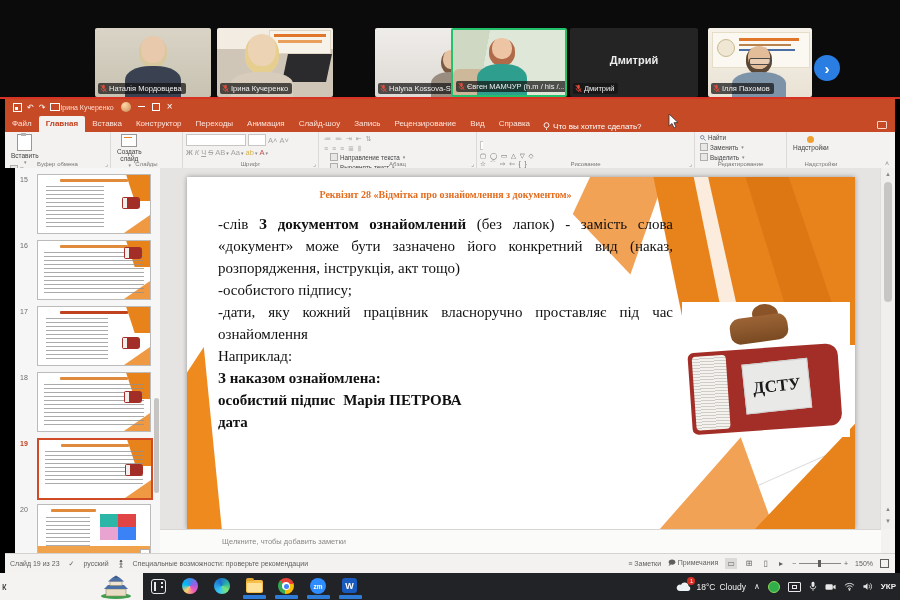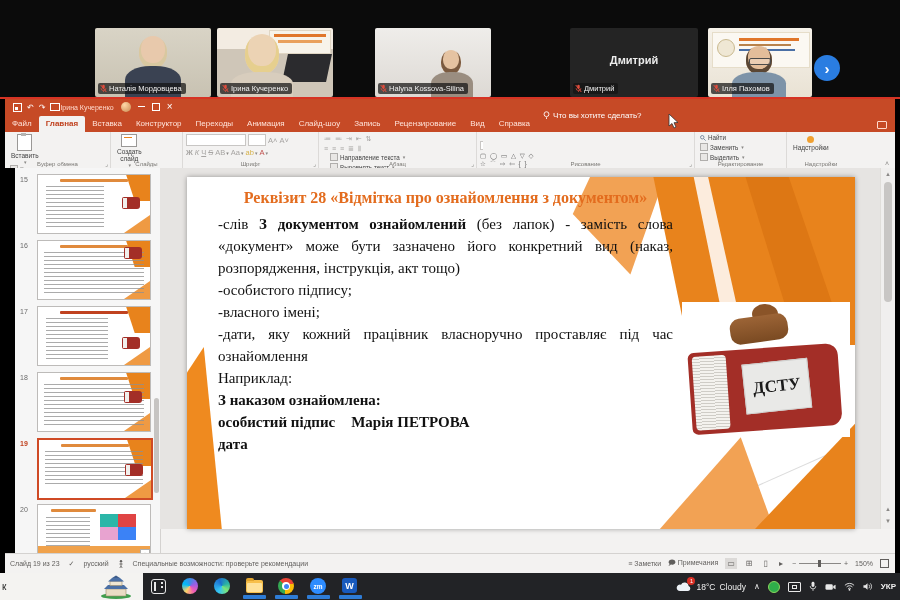--- a/index.html
+++ b/index.html
@@ -29,21 +29,21 @@
   .tb-right{display:flex;align-items:center;gap:7px;margin-right:6px;}
   .tb-user{font-size:7px;color:#ffd9cc;}
   .avatar{width:10px;height:10px;border-radius:50%;background:radial-gradient(circle at 35% 30%,#ffd9a8,#c98850);}
   .wc{display:inline-block;}
   .wc-min{width:7px;height:1px;background:#fff;margin-bottom:2px;}
   .wc-res{width:6px;height:6px;border:1px solid #fff;}
   .wc-close{color:#fff;font-size:10px;line-height:1;}
   .tabrow{position:absolute;left:0;top:16px;width:100%;height:17px;background:#c64a26;display:flex;align-items:flex-end;}
   .tab{color:#ffe3da;font-size:8px;padding:3px 7px 4px;white-space:nowrap;}
   .tab.active{background:#f3f2f1;color:#c0421f;border-radius:2px 2px 0 0;font-weight:bold;}
-  .tellme{display:flex;align-items:center;gap:3px;color:#fff;font-size:8px;padding:0 6px 12px;}
+  .tellme{display:flex;align-items:center;gap:3px;color:#fff;font-size:8px;padding:0 6px 1px;}
   .fb-ico{margin-left:auto;margin-right:8px;margin-bottom:3px;width:8px;height:6px;border:1px solid #ffd9cc;border-radius:1px;}
   
   .ribbon{position:absolute;left:0;top:33px;width:100%;height:36px;background:#f3f2f1;border-bottom:1px solid #d8d6d4;display:flex;}
   .rgroup{position:relative;height:100%;border-right:1px solid #dcdad8;box-sizing:border-box;padding:2px 3px 9px;}
   .rg-label{position:absolute;left:0;right:0;bottom:1px;text-align:center;font-size:6px;color:#7a7874;white-space:nowrap;}
   .bigbtn{display:inline-flex;flex-direction:column;align-items:center;font-size:6.5px;color:#444;padding:0 3px;vertical-align:top;}
   .minicol{display:inline-flex;flex-direction:column;justify-content:flex-start;gap:2px;vertical-align:top;margin-left:2px;}
   .minibtn{display:flex;align-items:center;gap:2px;font-size:6.3px;color:#9c9a98;white-space:nowrap;}
   .minibtn.en{color:#444;}
   .mi{display:inline-block;width:6px;height:6px;border:1px solid #b0aeac;background:#e9e7e5;flex:none;}
@@ -79,26 +79,26 @@
   .pane-scroll{position:absolute;right:1px;top:230px;width:5px;height:95px;background:#c6c4c2;border-radius:3px;}
   .editor{position:absolute;left:155px;top:69px;width:721px;height:361px;background:#e6e4e2;}
   .vscroll{position:absolute;right:0;top:69px;width:14px;height:361px;background:#f0efee;border-left:1px solid #e0deda;}
   .vs-btn{width:14px;height:12px;font-size:6px;color:#8a8886;text-align:center;line-height:12px;}
   .vs-thumb{position:absolute;left:3px;top:14px;width:8px;height:120px;background:#c8c6c4;border-radius:4px;}
   .vs-nav{position:absolute;left:0;bottom:2px;width:14px;}
   
   .canvas{position:absolute;left:27px;top:9px;width:668px;height:352px;background:#fff;box-shadow:0 0 5px rgba(0,0,0,.35);overflow:hidden;}
   .deco{position:absolute;}
   .sl-title{position:absolute;left:31px;top:12px;width:455px;text-align:center;
-            font-family:"Liberation Serif",serif;font-weight:bold;font-size:16px;color:#e36c1e;}
+            font-family:"Liberation Serif",serif;font-weight:bold;font-size:10px;color:#e36c1e;}
   .sl-body{position:absolute;left:31px;top:36px;width:455px;font-family:"Liberation Serif",serif;
            font-size:15px;line-height:22px;color:#111;text-align:justify;}
   .sl-body p{margin:0;}
   .sig{margin-left:168px;font-weight:bold;text-align:left;}
-  .sig .nm{display:inline-block;margin-left:16px;}
+  .sig .nm{display:inline-block;margin-left:8px;}
   .photo{position:absolute;left:495px;top:125px;width:168px;height:135px;background:#fff;}
   .book{position:absolute;left:8px;top:46px;width:150px;height:82px;background:#a32e27;border-radius:6px 12px 12px 6px;transform:rotate(-4deg);}
   .book::before{content:"";position:absolute;left:4px;top:4px;bottom:4px;width:34px;border-radius:4px;
         background:repeating-linear-gradient(to bottom,#f4f2ee 0 2px,#cfccc6 2px 3px);}
   .booklabel{position:absolute;left:54px;top:14px;width:64px;height:48px;background:#e9e9e7;border:1px solid #cfcfcd;
         display:flex;align-items:center;justify-content:center;transform:rotate(-2deg);
         font-family:"Liberation Serif",serif;font-weight:bold;font-size:17px;color:#1a1a1a;}
   .gavel-head{position:absolute;left:48px;top:14px;width:58px;height:26px;background:linear-gradient(#9c6436,#7a4a22);border-radius:10px;transform:rotate(-8deg);}
   .gavel-top{position:absolute;left:70px;top:2px;width:26px;height:20px;background:#8a5428;border-radius:50%;}
   
@@ -200,20 +200,35 @@
         <svg width="7" height="9" viewBox="0 0 10 12">
             <rect x="3.2" y="0.5" width="3.6" height="6" rx="1.8" fill="#e04c3c"></rect>
             <path d="M1.5 5.5a3.5 3.5 0 0 0 7 0" stroke="#e04c3c" fill="none"></path>
             <line x1="5" y1="9" x2="5" y2="11" stroke="#e04c3c"></line>
             <line x1="1" y1="1" x2="9" y2="11" stroke="#e04c3c" stroke-width="1.4"></line>
           </svg>
         <span>Halyna Kossova-Silina</span>
       </div>
     </div>
 
+    <div class="tile" style="left:451px;border:2px solid #23c16b;width:112px;height:65px;">
+      <div class="bg" style="background:linear-gradient(100deg,#cfd8c2 0 30%,#dfe8d8 30% 100%);"></div>
+      <div class="deco" style="position:absolute;left:0;bottom:0;width:34px;height:26px;background:#cdb89a;border-radius:6px 6px 0 0;"></div>
+      <div class="head" style="left:36px;top:8px;width:26px;height:28px;background:#edc5a5;box-shadow:0 -4px 0 3px #b06a4a inset;"></div>
+      <div class="body" style="left:24px;top:34px;width:50px;height:31px;background:#2e9e8f;"></div>
+      <div class="plabel">
+        <svg width="7" height="9" viewBox="0 0 10 12">
+            <rect x="3.2" y="0.5" width="3.6" height="6" rx="1.8" fill="#e04c3c"></rect>
+            <path d="M1.5 5.5a3.5 3.5 0 0 0 7 0" stroke="#e04c3c" fill="none"></path>
+            <line x1="5" y1="9" x2="5" y2="11" stroke="#e04c3c"></line>
+            <line x1="1" y1="1" x2="9" y2="11" stroke="#e04c3c" stroke-width="1.4"></line>
+          </svg>
+        <span>Євген МАМЧУР (h.m / his /...</span>
+      </div>
+    </div>
 
     <div class="tile" style="left:570px;width:128px;background:#242424;">
       <div class="center-name">Дмитрий</div>
       <div class="plabel">
         <svg width="7" height="9" viewBox="0 0 10 12">
             <rect x="3.2" y="0.5" width="3.6" height="6" rx="1.8" fill="#e04c3c"></rect>
             <path d="M1.5 5.5a3.5 3.5 0 0 0 7 0" stroke="#e04c3c" fill="none"></path>
             <line x1="5" y1="9" x2="5" y2="11" stroke="#e04c3c"></line>
             <line x1="1" y1="1" x2="9" y2="11" stroke="#e04c3c" stroke-width="1.4"></line>
           </svg>
@@ -527,39 +542,41 @@
           <div class="gavel-head"></div>
           <div class="book">
             <div class="booklabel">ДСТУ</div>
           </div>
         </div>
 
         <div class="sl-title">Реквізит 28 «Відмітка про ознайомлення з документом»</div>
         <div class="sl-body">
           <p><span>-слів </span><b>З документом ознайомлений</b><span> (без лапок) - замість слова «документ» може бути зазначено його конкретний вид (наказ, розпорядження, інструкція, акт тощо)</span></p>
           <p>-особистого підпису;</p>
-          <p>-власного імені;</p>
           <p>-дати, яку кожний працівник власноручно проставляє під час ознайомлення</p>
           <p>Наприклад:</p>
           <p style="font-weight:bold;">З наказом ознайомлена:</p>
           <p class="sig"><span>особистий підпис</span><span class="nm">Марія ПЕТРОВА</span></p>
           <p class="sig">дата</p>
         </div>
       </div>
     </div>
 
     <div class="vscroll">
       <div class="vs-btn">▲</div>
       <div class="vs-thumb"></div>
       <div class="vs-nav">
         <div class="vs-btn">▲</div>
         <div class="vs-btn">▼</div>
       </div>
     </div>
 
+    <div class="notesbar">
+      <span>Щелкните, чтобы добавить заметки</span>
+    </div>
     <div class="pane-toggle">▴</div>
 
     <div class="statusbar">
       <div class="sb-left">
         <span>Слайд 19 из 23</span>
         <span>✓</span>
         <span>русский</span>
         <svg width="6" height="8" viewBox="0 0 6 8">
             <circle cx="3" cy="1.3" r="1.2" fill="#605e5c"></circle>
             <path d="M3 2.8 V6 M1.4 4 H4.6 M3 6 L1.8 8 M3 6 L4.2 8" stroke="#605e5c" fill="none" stroke-width=".8"></path>

